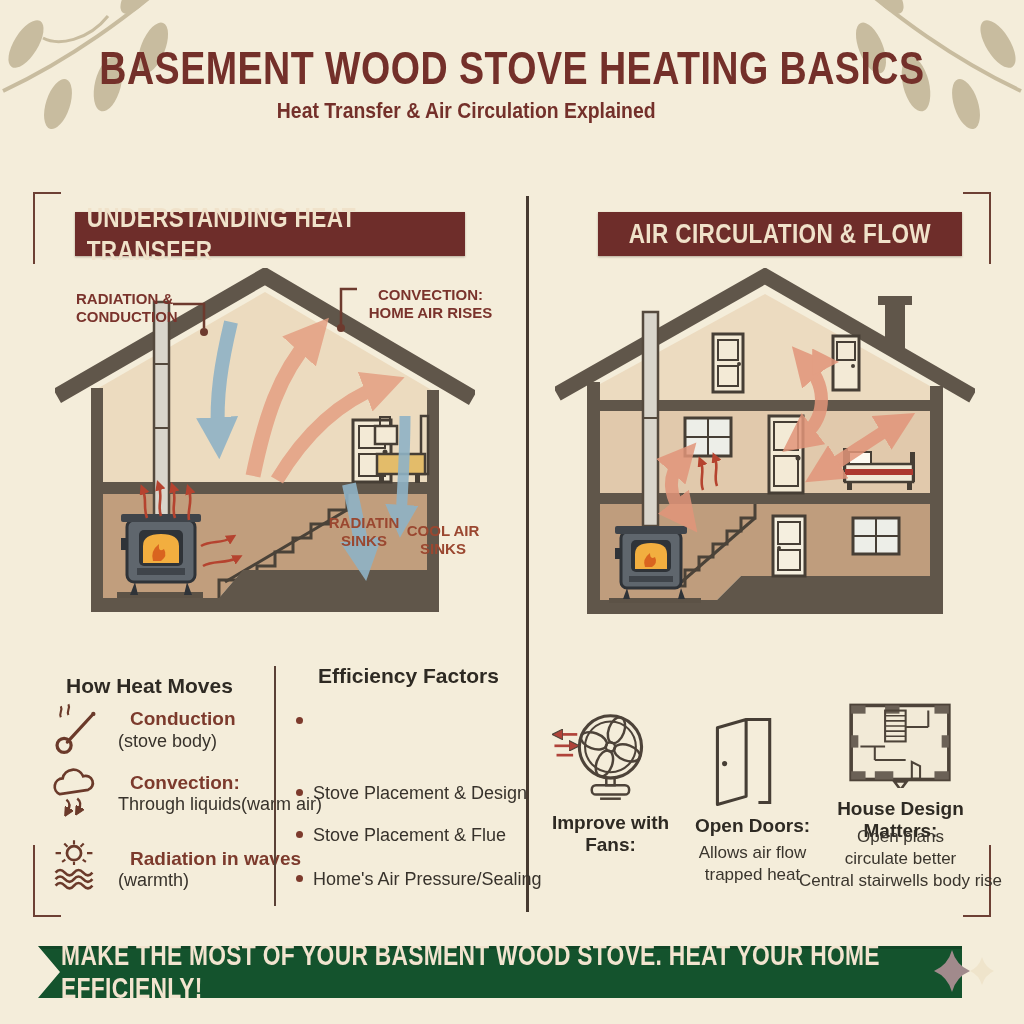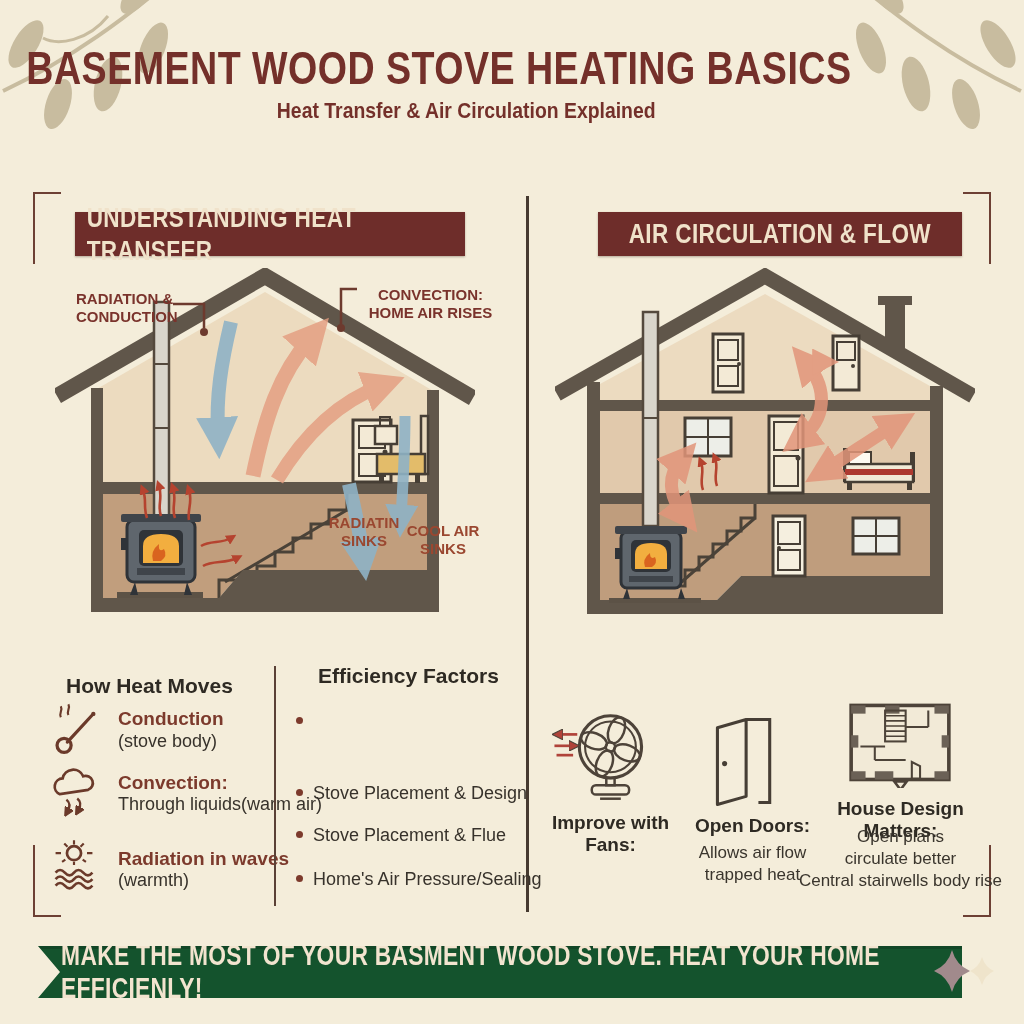--- a/index.html
+++ b/index.html
@@ -1,34 +1,34 @@
 <!DOCTYPE html>
 <html><head>
 <meta charset="utf-8">
 <style>
   html,body{margin:0;padding:0;}
   .canvas{position:relative;width:1024px;height:1024px;background:#f4edda;overflow:hidden;
           font-family:"Liberation Sans",sans-serif;color:#332d26;}
   .abs{position:absolute;}
   .cond{display:inline-block;transform:scale(0.94,1.16);}
-  .page-title{width:1024px;font-weight:bold;font-size:40px;color:#74302a;letter-spacing:.5px;}
+  .page-title{width:1024px;text-align:center;font-weight:bold;font-size:40px;color:#74302a;letter-spacing:.5px;}
   .page-subtitle{width:932px;text-align:center;font-weight:bold;font-size:20px;color:#74302a;}
   .banner{background:#6e2d2a;color:#f0e2ca;display:flex;align-items:center;justify-content:center;
           font-weight:bold;font-size:24px;letter-spacing:.4px;box-shadow:0 1px 2px rgba(60,40,30,.35);}
   .corner{width:26px;height:70px;border-color:#6d4034;}
   .corner.tl{border-left:2px solid #6d4034;border-top:2px solid #6d4034;}
   .corner.tr{border-right:2px solid #6d4034;border-top:2px solid #6d4034;}
   .corner.bl{border-left:2px solid #6d4034;border-bottom:2px solid #6d4034;}
   .corner.br{border-right:2px solid #6d4034;border-bottom:2px solid #6d4034;}
   .vdivider{background:#463a30;}
   .coldivider{background:#5a4136;}
   .diagram-label{color:#7a332c;font-weight:bold;font-size:15px;line-height:1.18;}
   .sink-label{color:#9a4730;text-align:center;}
   .section-heading{font-weight:bold;font-size:21px;color:#2e2a23;}
-  .hm-title{color:#7c3a2c;font-weight:bold;font-size:19px;line-height:1.15;}
+  .hm-title{color:#7c3a2c;font-weight:bold;font-size:19px;line-height:1.15;margin-left:12px;}
   .hm-desc{color:#37322b;font-size:18px;line-height:1.2;}
   .bullet-item{display:flex;gap:10px;font-size:18px;color:#37322b;line-height:1.25;}
   .dot{width:7px;height:7px;border-radius:50%;background:#7c3a2c;margin-top:7px;flex:none;}
   .nowrap{white-space:nowrap;}
   .tip-heading{font-weight:bold;font-size:19px;color:#2e2a23;text-align:center;}
   .tip-line{font-size:17px;color:#3a352d;text-align:center;line-height:1.28;}
   .ribbon{background:#14532d;display:flex;align-items:center;justify-content:center;
           color:#f2e4cf;font-weight:bold;font-size:24px;letter-spacing:.3px;
           clip-path:polygon(0 0,100% 0,100% 100%,0 100%,22px 50%);
           box-shadow:inset 0 3px 0 rgba(0,0,0,.15);}

